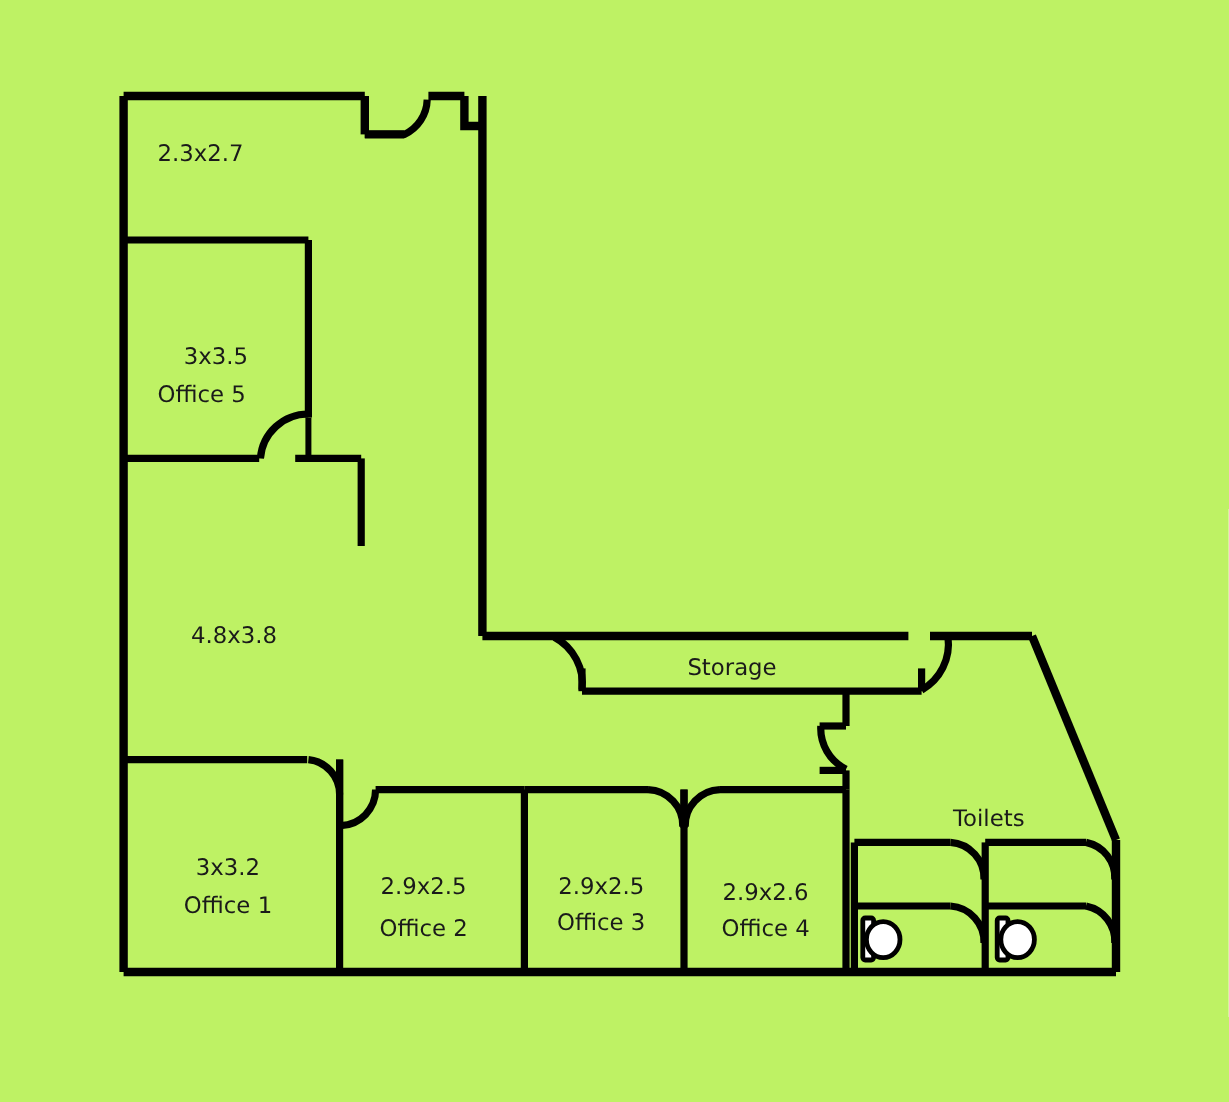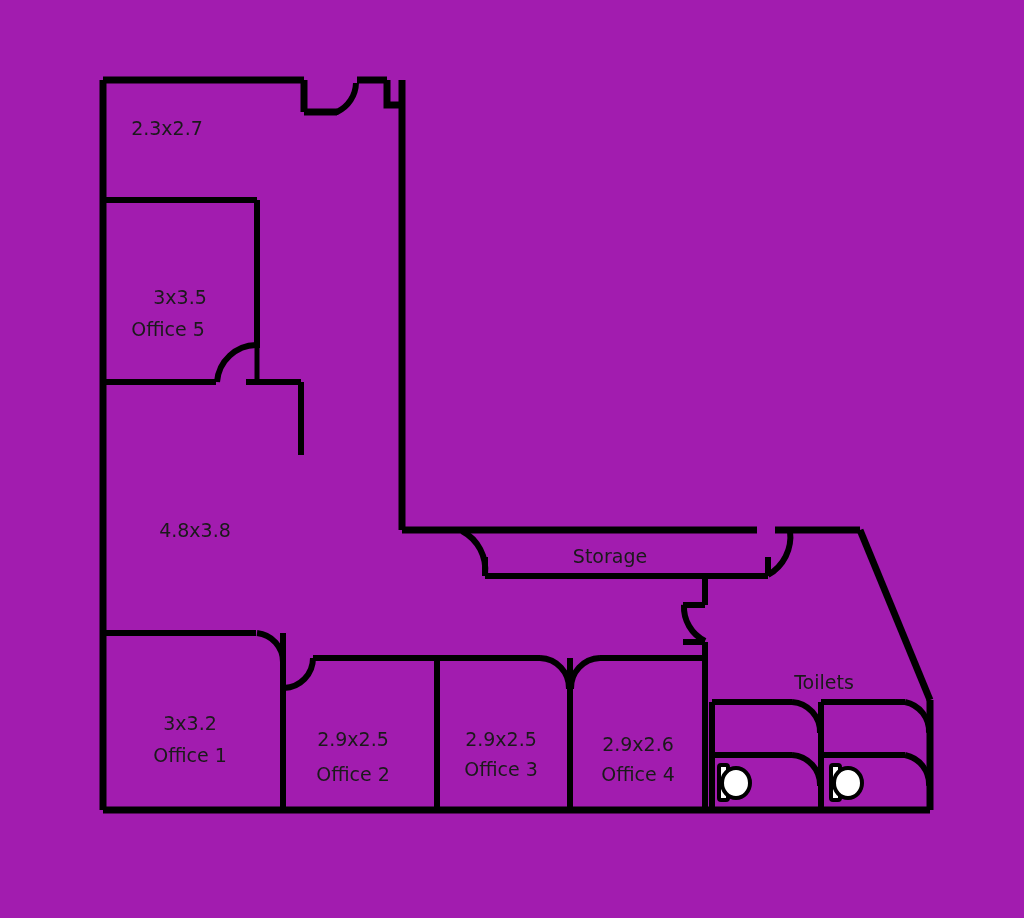--- a/index.html
+++ b/index.html
@@ -10,21 +10,21 @@
   body {
     width: 1024px;
     height: 918px;
     font-family: "DejaVu Sans", "Liberation Sans", sans-serif;
     overflow: hidden;
   }
   #plan-root {
     position: relative;
     width: 1024px;
     height: 918px;
-    background: #a21caf;
+    background: #bef264;
   }
   svg#floorplan {
     display: block;
     width: 1024px;
     height: 918px;
   }
   .wall {
     stroke: #000000;
     fill: none;
     stroke-linecap: butt;

